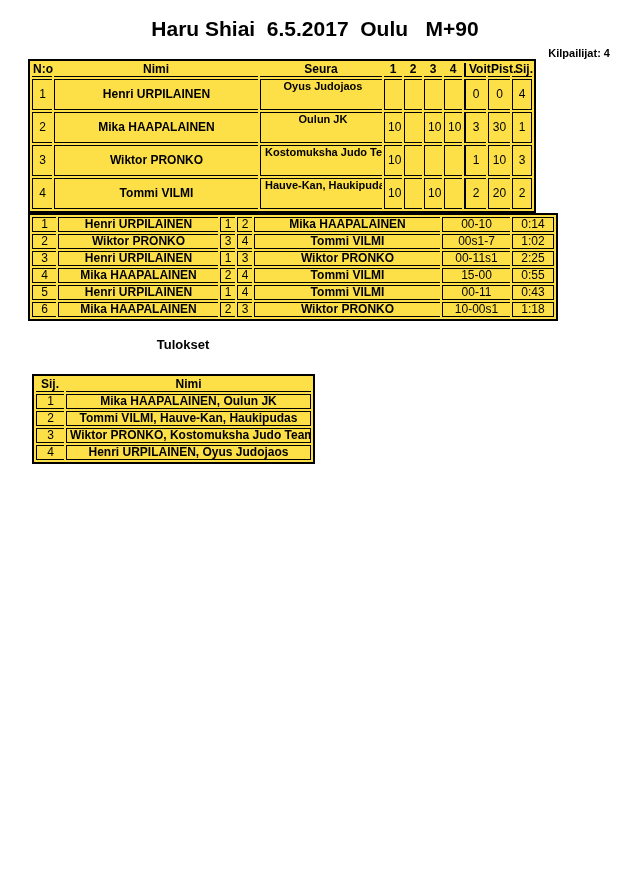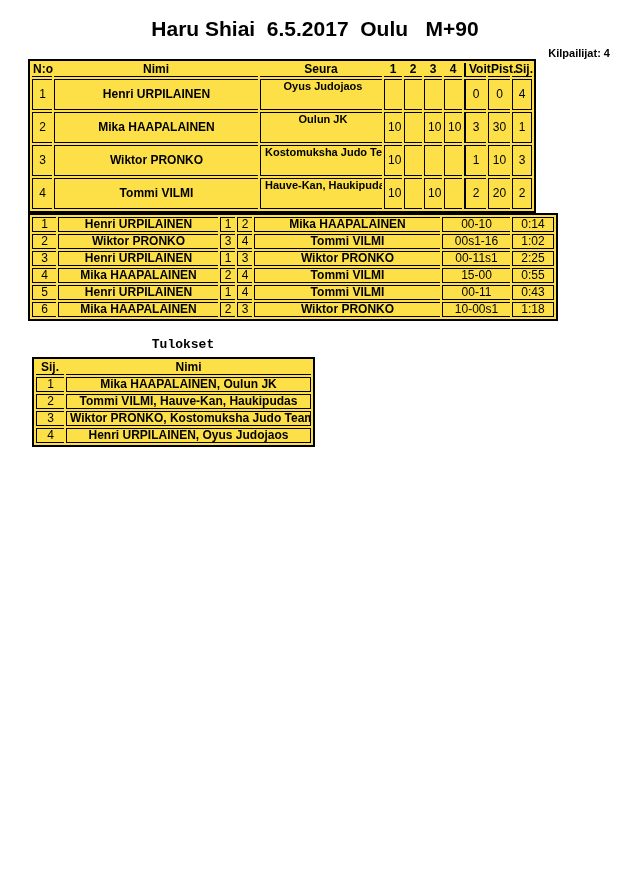--- a/index.html
+++ b/index.html
@@ -20,21 +20,21 @@
     margin-top: 5px; padding-right: 20px;
     text-align: right;
     font-size: 11px; font-weight: bold;
   }
   .sec-title {
     font-size: 13px; font-weight: bold;
     text-align: center; line-height: 16px;
   }
   .sec-title.t1 { width: 445px; margin: 4px 0 8px 28px; }
   .sec-title.t2 { width: 490px; margin: 18px 0 3px 28px; }
-  .sec-title.t3 { width: 310px; margin: 16px 0 4px 28px; font-family: Liberation Mono, monospace; }
+  .sec-title.t3 { width: 310px; margin: 16px 0 21px 28px; }
 
   table.sheet {
     border-collapse: separate;
     border-spacing: 2px;
     border: 2px solid #000;
     table-layout: fixed;
     background: #fde047;
   }
   table.tbl1 { margin-left: 28px; width: 508px; }
   table.tbl2 { margin-left: 28px; width: 530px; }
@@ -176,21 +176,21 @@
       <td class="al">Mika HAAPALAINEN</td>
       <td>00-10</td>
       <td>0:14</td>
     </tr>
     <tr>
       <td>2</td>
       <td class="al">Wiktor PRONKO</td>
       <td>3</td>
       <td>4</td>
       <td class="al">Tommi VILMI</td>
-      <td>00s1-16</td>
+      <td>00s1-7</td>
       <td>1:02</td>
     </tr>
     <tr>
       <td>3</td>
       <td class="al">Henri URPILAINEN</td>
       <td>1</td>
       <td>3</td>
       <td class="al">Wiktor PRONKO</td>
       <td>00-11s1</td>
       <td>2:25</td>

